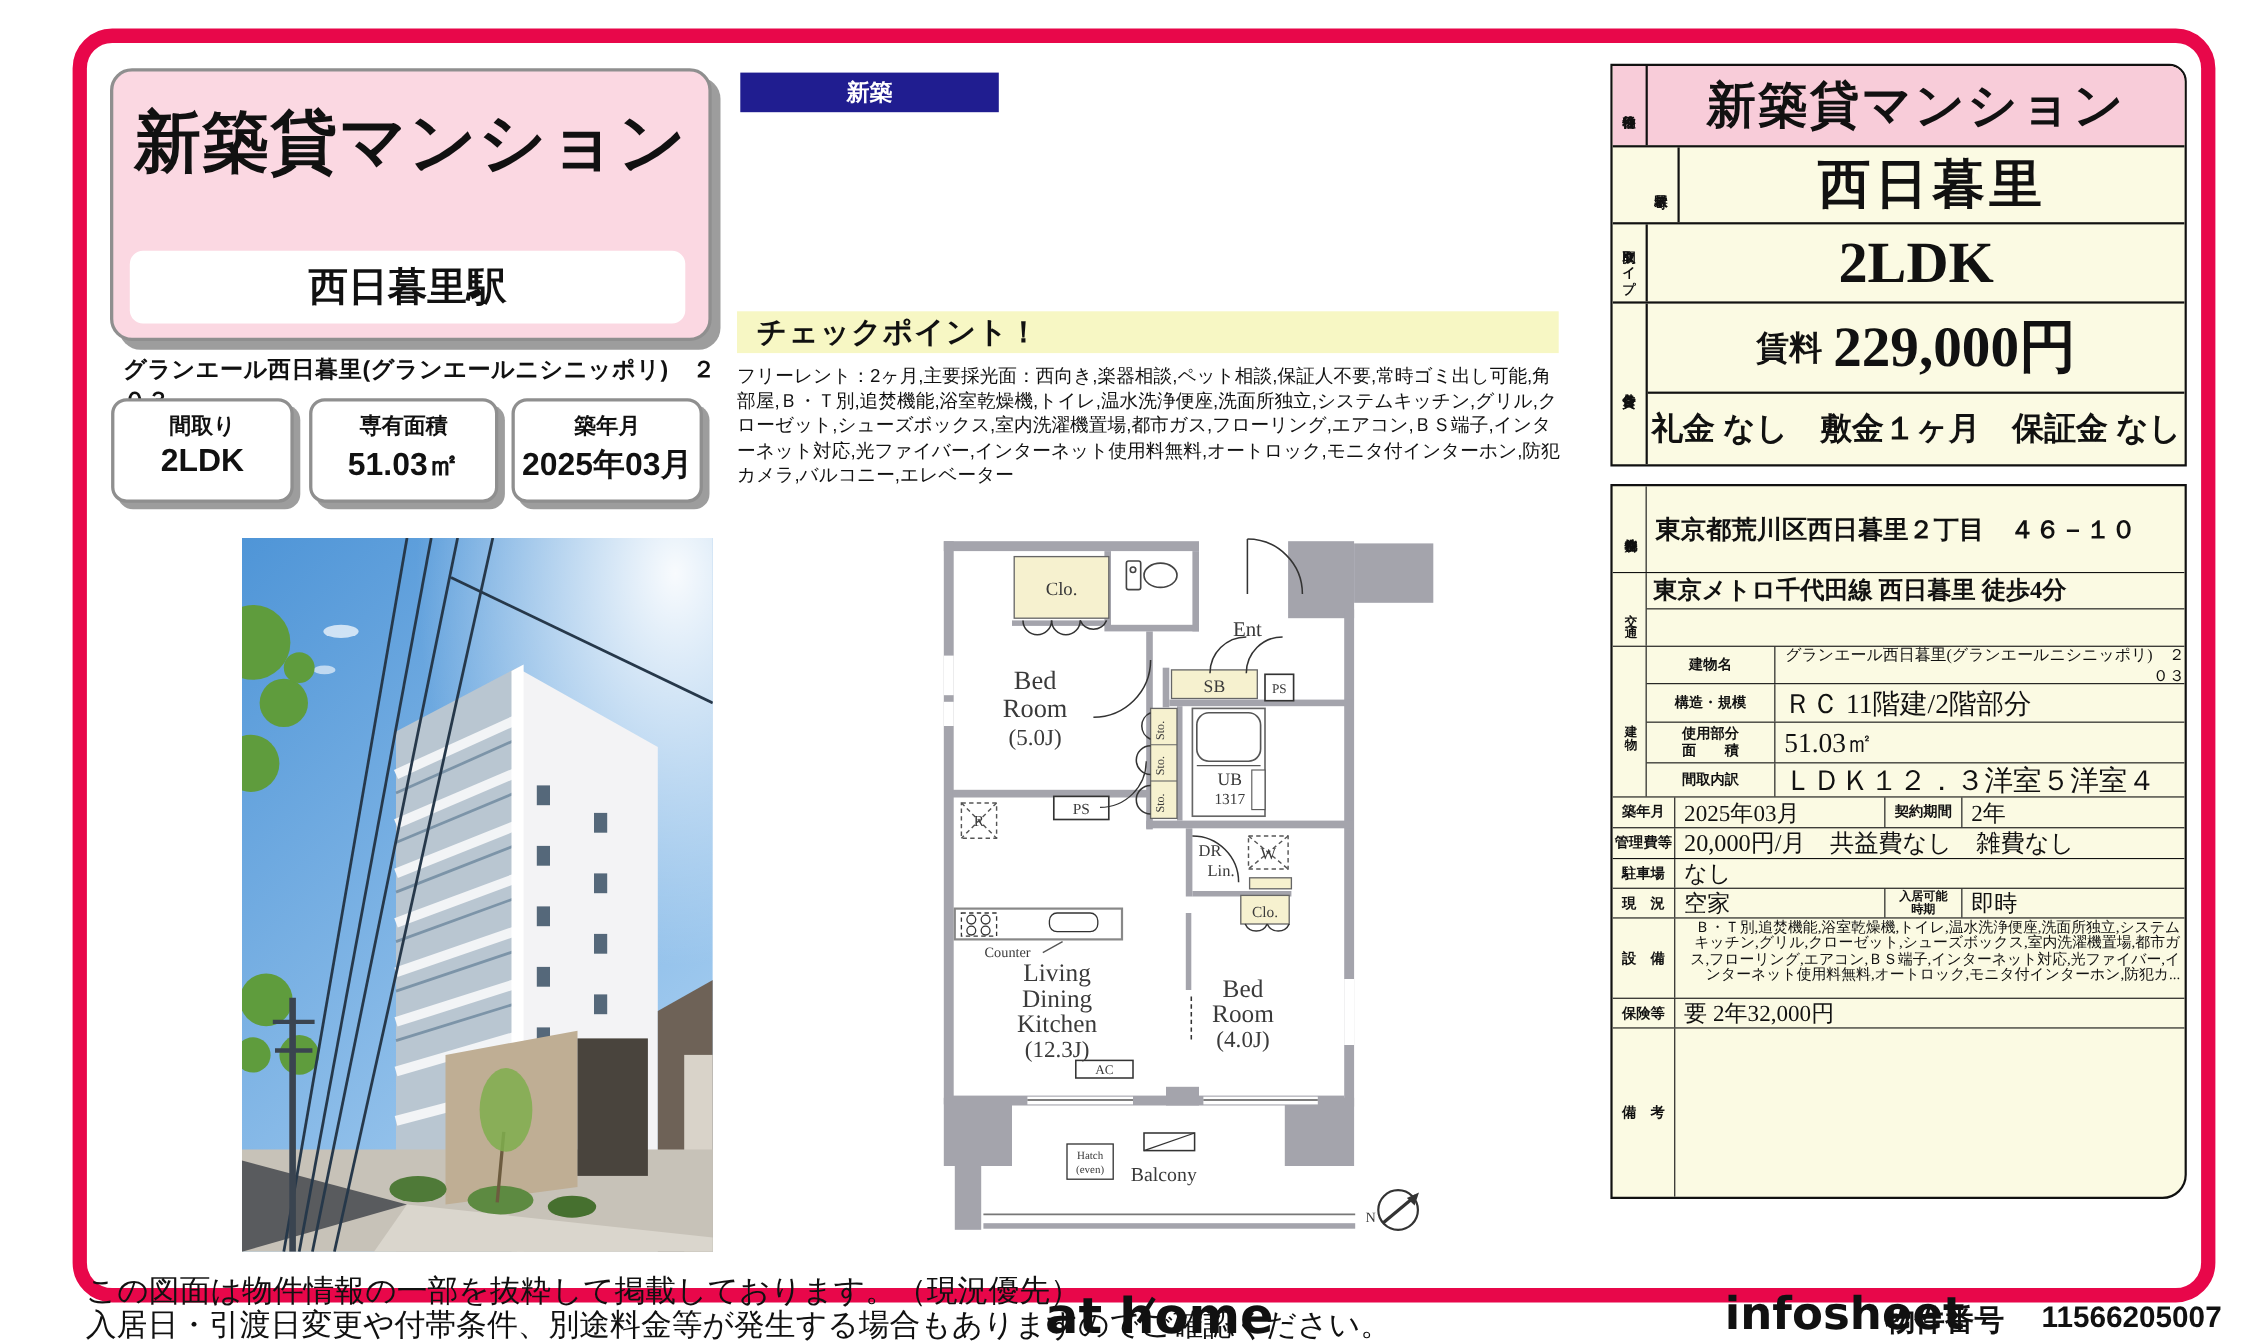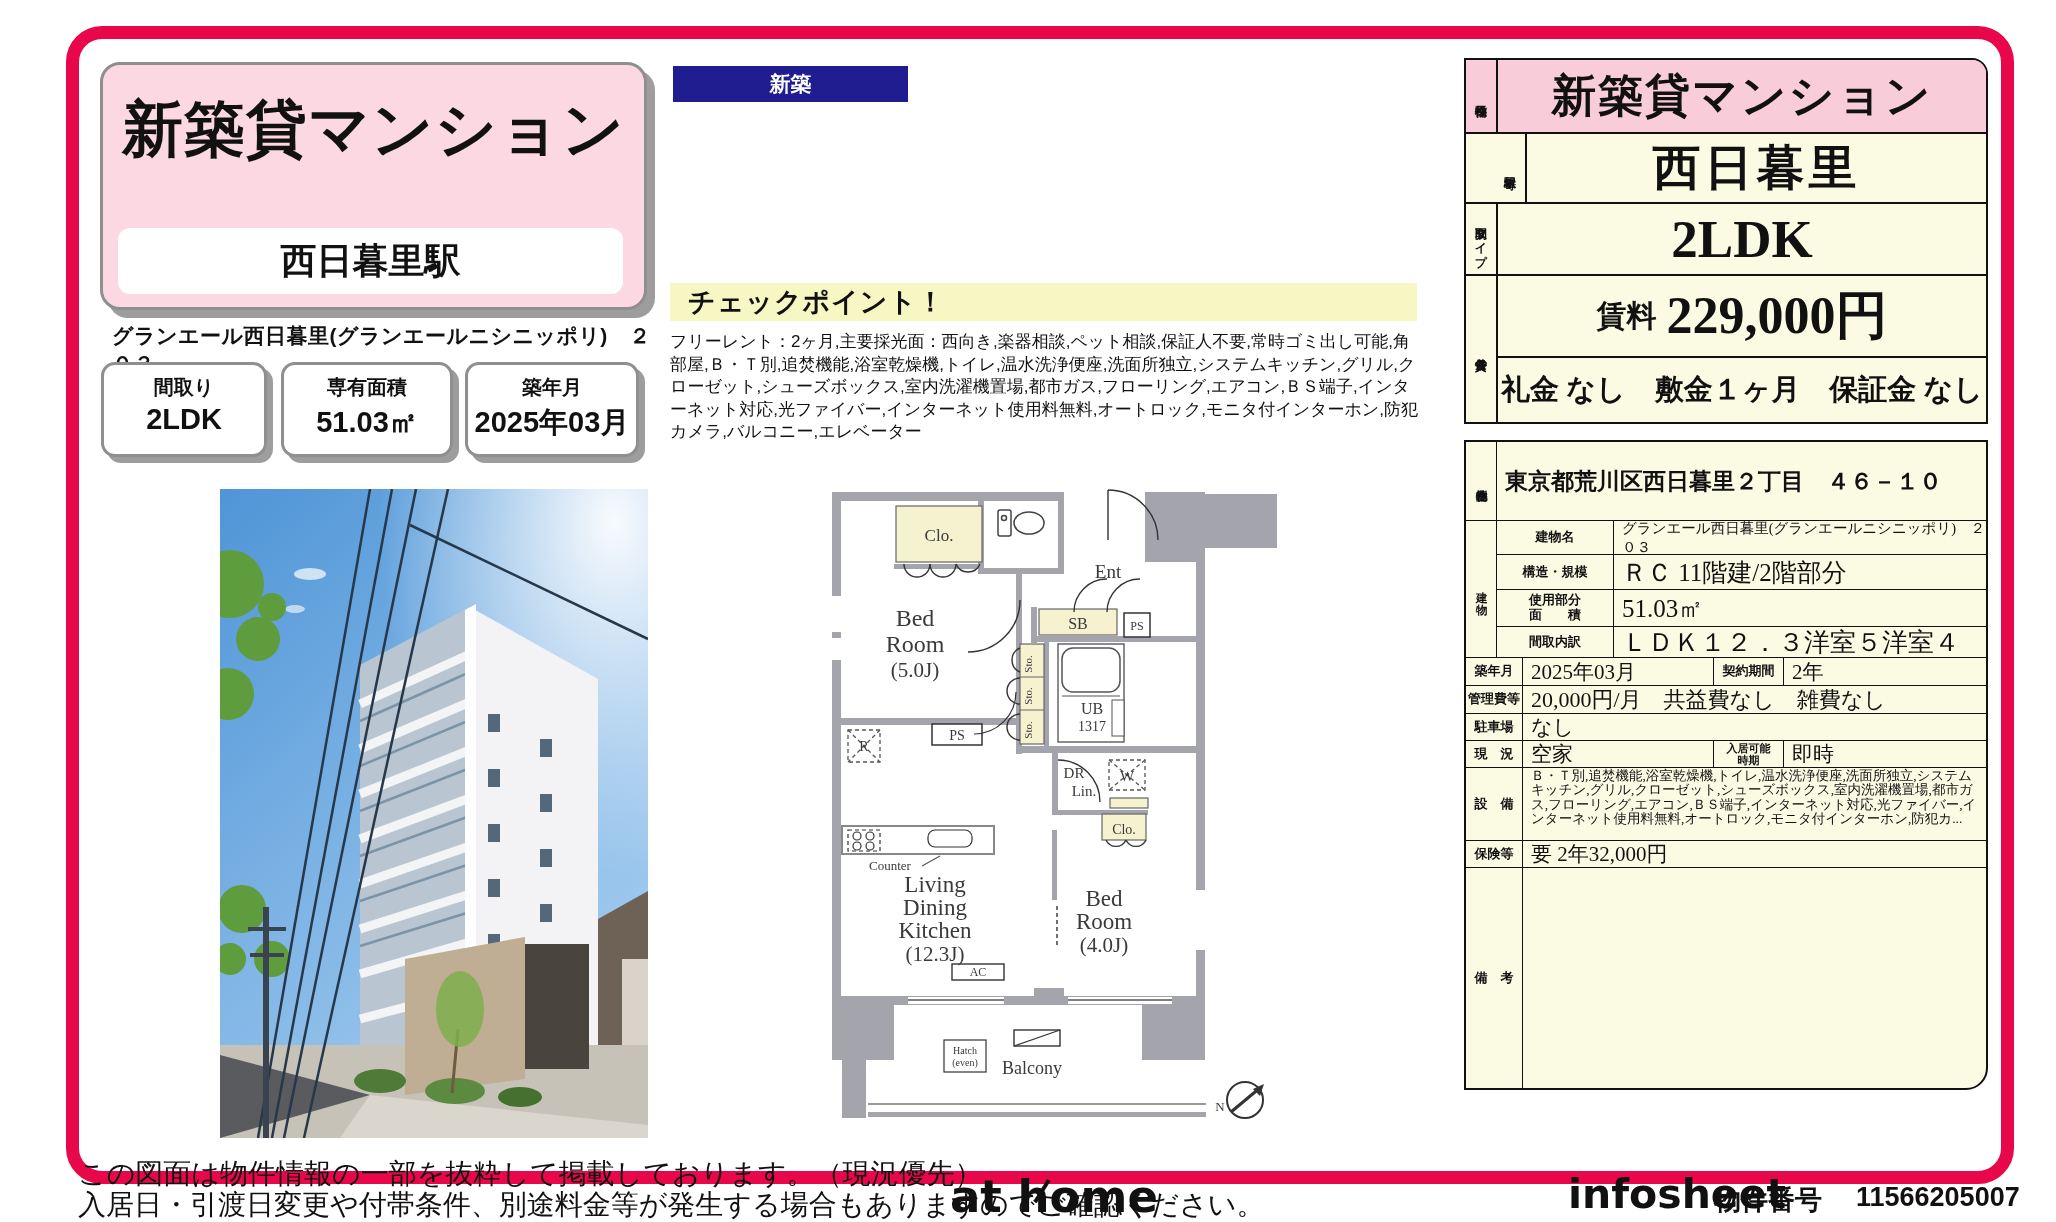--- a/index.html
+++ b/index.html
@@ -19,21 +19,21 @@
   .bldg-line{left:112px;top:322px;width:560px;font-size:21px;font-weight:600;letter-spacing:0.5px;}
 
   
   .stat{top:362px;height:95px;background:#fff;border:3px solid #8f8f8f;border-radius:14px;
         box-shadow:6px 6px 0 #9d9d9d;text-align:center;box-sizing:border-box;}
   .stat .lb{margin-top:9px;font-size:20px;font-weight:600;}
   .stat .vl{margin-top:2px;font-size:29px;font-weight:700;}
 
   
   .photo{left:220px;top:489px;width:428px;height:649px;}
-  .floorplan{left:812px;top:478px;width:470px;height:690px;}
+  .floorplan{left:838px;top:478px;width:470px;height:690px;}
 
   
   .badge{left:673px;top:66px;width:235px;height:36px;background:#201d90;color:#fff;
          display:flex;align-items:center;justify-content:center;font-size:21px;font-weight:700;}
 
   
   .cp-band{left:670px;top:283px;width:747px;height:38px;background:#f7f7c4;}
   .cp-title{left:688px;top:284px;font-size:27px;font-weight:700;letter-spacing:1px;}
   .cp-body{left:670px;top:331px;width:752px;font-size:17px;line-height:22.6px;font-weight:500;}
 
@@ -56,21 +56,21 @@
   .dvlab{width:30px;border-right:1.5px solid #111;display:flex;align-items:center;justify-content:center;
          writing-mode:vertical-rl;text-orientation:upright;font-size:11.5px;font-weight:700;line-height:1;flex:none;}
   .serif{font-family:"Liberation Serif",serif;}
   .dcol{flex:1;display:flex;flex-direction:column;min-width:0;}
   .subrow{display:flex;border-top:1px solid #111;flex:1;min-height:0;}
   .subrow:first-child{border-top:none;}
   .slab{width:116px;border-right:1px solid #111;display:flex;align-items:center;justify-content:center;
         font-size:13px;font-weight:700;text-align:center;line-height:1.15;flex:none;}
   .slab2{width:56px;border-right:1px solid #111;display:flex;align-items:center;justify-content:center;
         font-size:13px;font-weight:700;flex:none;text-align:center;line-height:1.1;}
-  .sv{flex:1;display:flex;align-items:center;padding-left:8px;min-width:0;overflow:hidden;}
+  .sv{flex:1;display:flex;align-items:center;padding-left:8px;min-width:0;overflow:hidden;text-align:right;}
   .midlab{width:69px;border-left:1px solid #111;border-right:1px solid #111;}
   .w196{flex:none;width:194px;}
 
   
   .note{left:78px;font-size:28px;font-weight:400;}
   .athome{left:950px;top:1170px;font-size:45px;font-weight:800;letter-spacing:0px;font-family:"DejaVu Sans",sans-serif;}
   .hook{left:1040px;top:1178px;width:4px;height:26px;background:#111;transform:rotate(32deg);}
   .infosheet{left:1568px;top:1170px;font-size:41px;font-weight:700;font-family:"DejaVu Sans",sans-serif;}
   .propno{left:1712px;top:1182px;font-size:27px;font-weight:700;border-bottom:3px solid #111;
           padding:0 6px 4px 2px;display:flex;gap:34px;}
@@ -374,20 +374,27 @@
         <div class="serif" style="flex:1;display:flex;align-items:center;justify-content:center;font-size:29px;font-weight:700;">礼金 なし　敷金１ヶ月　保証金 なし</div>
       </div>
     </div>
   </div>
 
   <div class="abs dettable">
     <div class="drow" style="height:78px;">
       <div class="dvlab">物件所在地</div>
       <div class="sv serif" style="font-size:23px;font-weight:600;">東京都荒川区西日暮里２丁目　４６－１０</div>
     </div>
+    <div class="drow" style="height:67px;">
+      <div class="dvlab">交　通</div>
+      <div class="dcol">
+        <div class="serif" style="height:32px;border-bottom:1px solid #111;display:flex;align-items:center;padding-left:6px;font-size:22px;font-weight:600;">東京メトロ千代田線 西日暮里 徒歩4分</div>
+        <div style="flex:1;"></div>
+      </div>
+    </div>
     <div class="drow" style="height:137px;">
       <div class="dvlab">建　物</div>
       <div class="dcol">
         <div class="subrow" style="flex:0 0 33px;">
           <div class="slab">建物名</div>
           <div class="sv serif" style="font-size:14.5px;">グランエール西日暮里(グランエールニシニッポリ)　２０３</div>
         </div>
         <div class="subrow" style="flex:0 0 34px;">
           <div class="slab">構造・規模</div>
           <div class="sv serif" style="font-size:25px;">ＲＣ 11階建/2階部分</div>

